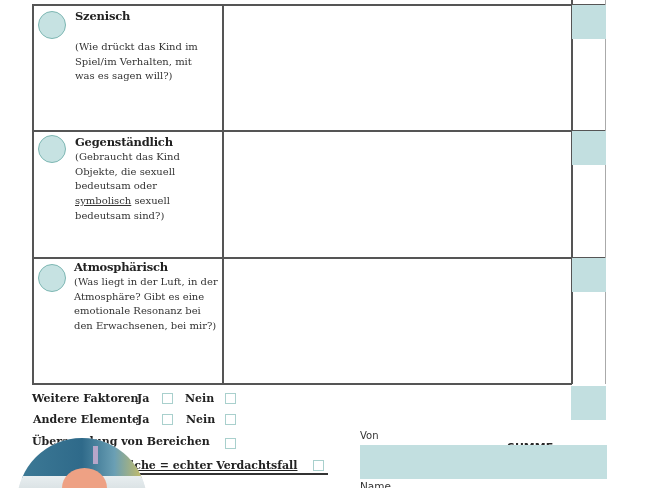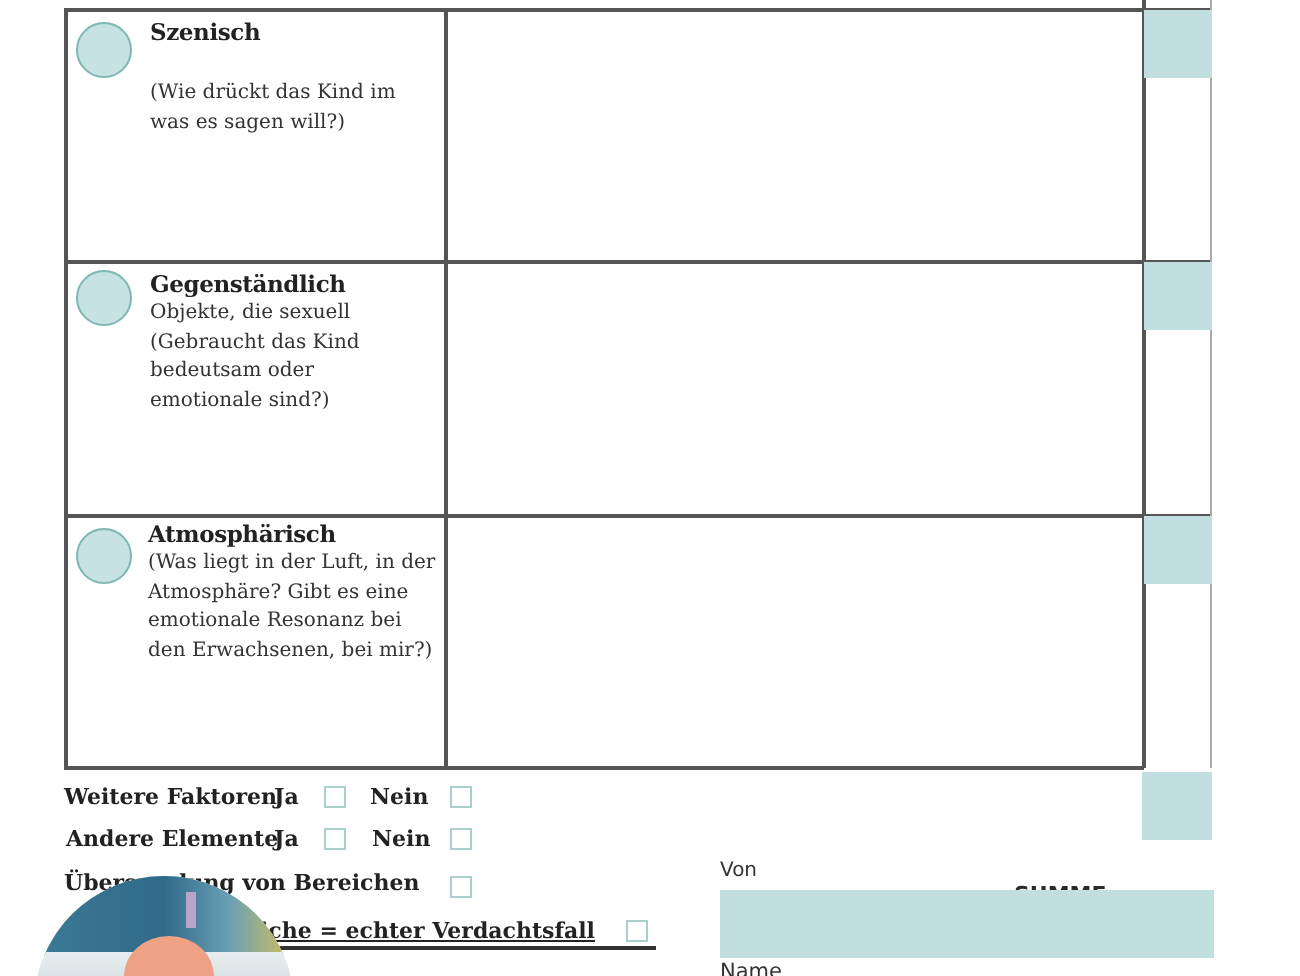--- a/index.html
+++ b/index.html
@@ -46,30 +46,32 @@
 
   <div class="abs" style="left:192px;top:2px;width:346px;height:123px;"></div>
   <div class="abs" style="left:192px;top:128px;width:346px;height:124px;"></div>
   <div class="abs" style="left:192px;top:255px;width:346px;height:123px;"></div>
 </div>
 
 <div class="circle" style="left:38px;top:11px;"></div>
 <div class="crit-title" style="left:75px;top:9px;">Szenisch</div>
 <div class="crit-desc" style="left:75px;top:23px;margin-top:17px;">
   <div>(Wie drückt das Kind im</div>
+  <div>Spiel/im Verhalten, mit</div>
   <div>was es sagen will?)</div>
 </div>
 
 <div class="circle" style="left:38px;top:135px;"></div>
 <div class="crit-title" style="left:75px;top:135px;">Gegenständlich</div>
 <div class="crit-desc" style="left:75px;top:150px;">
+  <div>(Gebraucht das Kind</div>
   <div>Objekte, die sexuell</div>
-  <div>(Gebraucht das Kind</div>
   <div>bedeutsam oder</div>
-  <div>emotionale sind?)</div>
+  <div><span class="u">symbolisch</span><span> sexuell</span></div>
+  <div>bedeutsam sind?)</div>
 </div>
 
 <div class="circle" style="left:38px;top:264px;"></div>
 <div class="crit-title" style="left:74px;top:260px;">Atmosphärisch</div>
 <div class="crit-desc" style="left:74px;top:275px;">
   <div>(Was liegt in der Luft, in der</div>
   <div>Atmosphäre? Gibt es eine</div>
   <div>emotionale Resonanz bei</div>
   <div>den Erwachsenen, bei mir?)</div>
 </div>

